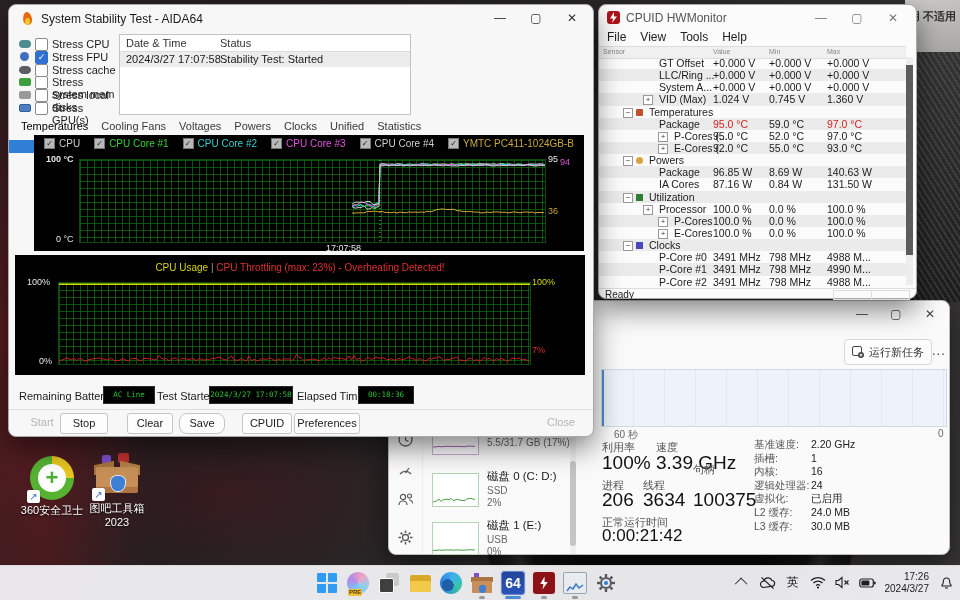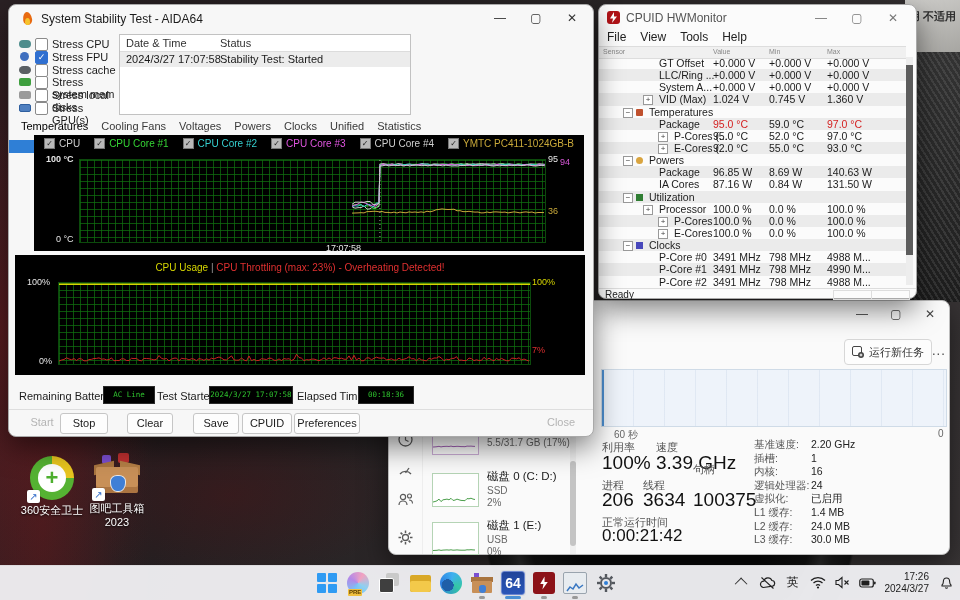--- a/index.html
+++ b/index.html
@@ -355,24 +355,20 @@
       </div>
       <div class="sprow">
         <span class="spl">逻辑处理器:</span>
         <span class="spv">24</span>
       </div>
       <div class="sprow">
         <span class="spl">虚拟化:</span>
         <span class="spv">已启用</span>
       </div>
       <div class="sprow">
-        <span class="spl">L1 缓存:</span>
-        <span class="spv">1.4 MB</span>
-      </div>
-      <div class="sprow">
         <span class="spl">L2 缓存:</span>
         <span class="spv">24.0 MB</span>
       </div>
       <div class="sprow">
         <span class="spl">L3 缓存:</span>
         <span class="spv">30.0 MB</span>
       </div>
     </div>
 </div>
 
@@ -665,21 +661,21 @@
   <span class="lcdlab" style="left:148px;">Test Started:</span>
   <span class="lcdbox" style="left:200px;width:82px;">2024/3/27 17:07:58</span>
   <span class="lcdlab" style="left:288px;">Elapsed Time:</span>
   <span class="lcdbox" style="left:349px;width:54px;">00:18:36</span>
 
   <div id="asep" class="abs"></div>
 
   <span class="ghostbtn" style="left:10px;width:46px;">Start</span>
   <span class="abtn" style="left:51px;width:46px;">Stop</span>
   <span class="abtn" style="left:118px;width:44px;">Clear</span>
-  <span class="abtn" style="left:184px;width:44px;">Save</span>
+  <span class="abtn" style="left:170px;width:44px;border-radius:8px;">Save</span>
   <span class="abtn" style="left:233px;width:48px;">CPUID</span>
   <span class="abtn" style="left:285px;width:64px;">Preferences</span>
   <span class="ghostbtn" style="right:10px;width:44px;">Close</span>
 </div>
 
 <div id="taskbar" class="abs">
   <div id="tbicons">
     <div class="tb-btn">
         <div class="tb-start">
           <i></i>

